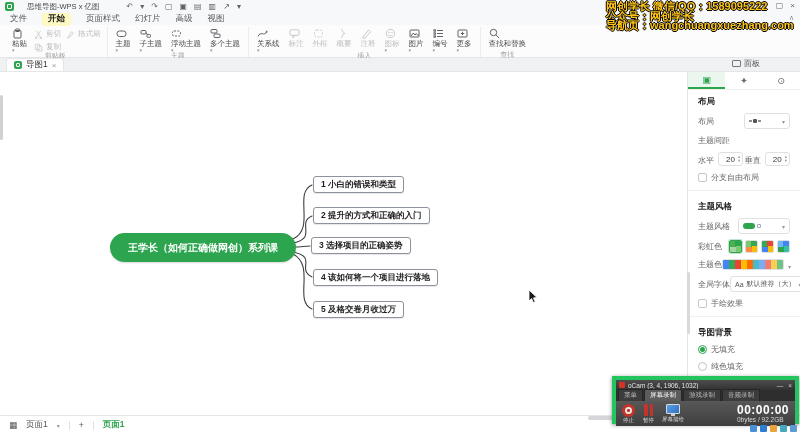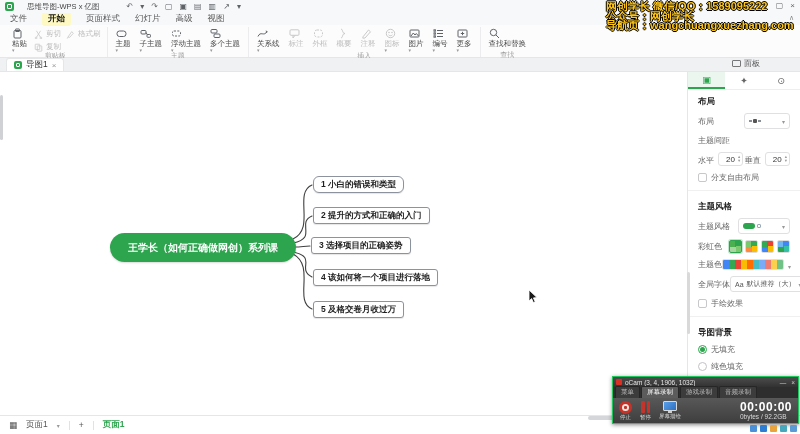--- a/index.html
+++ b/index.html
@@ -115,21 +115,21 @@
   
   .statusbar{position:absolute;top:415px;left:0;width:800px;height:19px;background:#fff;
     border-top:1px solid #e6e6e6;display:flex;align-items:center;gap:9px;padding:0 9px;
     font-size:8.5px;color:#555;z-index:3;}
   .sb-div{width:1px;height:9px;background:#e2e2e2;}
   .sb-page-active{color:#2da44e;font-weight:bold;}
   .hscroll{position:absolute;left:588px;top:416px;width:206px;height:4px;background:#d4d6d9;border-radius:2px;z-index:3;}
 
   
   .ocam{position:absolute;left:612px;top:376px;width:187px;height:48px;background:#7f1d1d;
-    border:1px solid #22c55e;box-shadow:0 1px 4px rgba(0,0,0,.45);z-index:40;}
+    border:4px solid #22c55e;box-shadow:0 1px 4px rgba(0,0,0,.45);z-index:40;}
   .ocam-title{height:10px;background:linear-gradient(#4d4d4d,#323232);display:flex;align-items:center;
     gap:3px;padding:0 3px;color:#e6e6e6;font-size:6.5px;white-space:nowrap;}
   .ocam-ico{width:6px;height:6px;background:#d93025;border-radius:1px;flex:none;}
   .ocam-ctrls{margin-left:auto;display:flex;gap:5px;color:#ccc;font-size:6.5px;}
   .ocam-tabs{height:11px;background:#2e2e2e;display:flex;align-items:flex-end;padding:0 2px;gap:1px;}
   .ocam-tab{background:#3c3c3c;color:#b9b9b9;font-size:6.5px;padding:1px 5px;
     border:1px solid #262626;border-bottom:none;border-radius:2px 2px 0 0;white-space:nowrap;}
   .ocam-tab.active{background:#5c5c5c;color:#fff;}
   .ocam-body{height:25px;background:linear-gradient(#585858,#3e3e3e);display:flex;align-items:center;
     gap:8px;padding:0 6px;}
@@ -378,21 +378,21 @@
   <svg class="connectors" width="687" height="343">
     <g fill="none" stroke="#3f3f3f" stroke-width="1.1" stroke-linecap="round">
       <path d="M293,167 C316,156 293,121 312,113"></path>
       <path d="M293,171 C318,166 296,151 312,144"></path>
       <path d="M294,175 C302,175 304,174 310,174"></path>
       <path d="M293,180 C318,185 296,197 312,205"></path>
       <path d="M293,182 C316,194 293,229 312,237"></path>
     </g>
   </svg>
   <div class="root-node">王学长（如何正确做网创）系列课</div>
-  <div class="branch" style="left:313px;top:104px;border-radius:6px;">1 小白的错误和类型</div>
+  <div class="branch" style="left:313px;top:104px;">1 小白的错误和类型</div>
   <div class="branch" style="left:313px;top:135px;">2 提升的方式和正确的入门</div>
   <div class="branch" style="left:311px;top:165px;">3 选择项目的正确姿势</div>
   <div class="branch" style="left:313px;top:197px;">4 该如何将一个项目进行落地</div>
   <div class="branch" style="left:313px;top:229px;">5 及格交卷月收过万</div>
 </div>
 <div class="vscroll-left"></div>
 
 <svg class="cursor" width="11" height="15">
   <polygon points="1,1 1,12 3.6,9.6 5.4,13.6 7.2,12.8 5.4,8.9 9,8.6" fill="#1a1a1a" stroke="#fff" stroke-width="0.8"></polygon>
 </svg>

